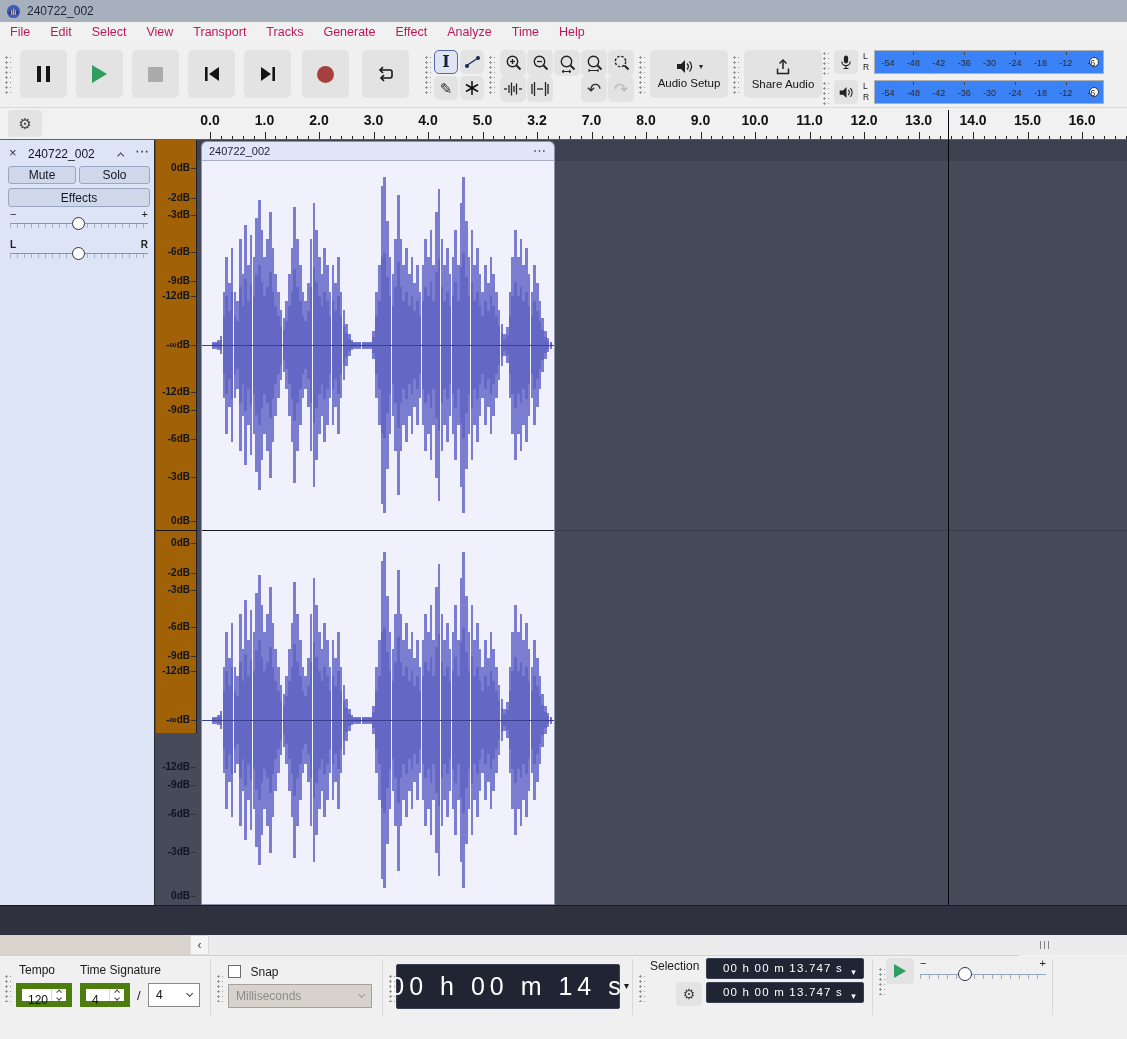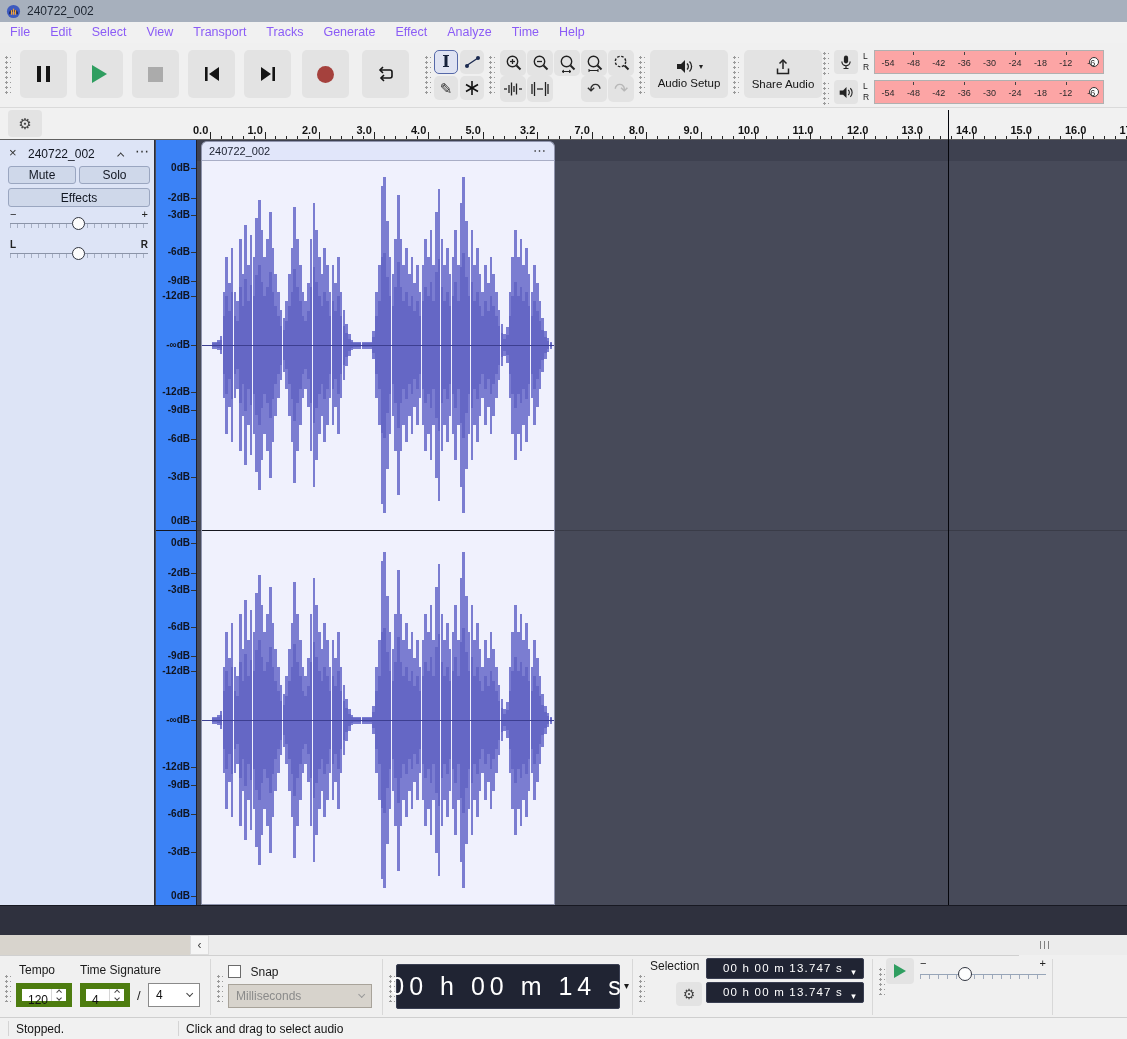--- a/index.html
+++ b/index.html
@@ -3,50 +3,50 @@
 <meta charset="utf-8">
 <style>
   html,body{margin:0;padding:0;background:#888;}
   *{box-sizing:border-box;font-family:"Liberation Sans",sans-serif;}
   #app{position:relative;width:1127px;height:1039px;background:#f0f0f0;overflow:hidden;}
   
   .titlebar{position:absolute;left:0;top:0;width:1127px;height:22px;background:#a7b0bd;display:flex;align-items:center;padding-left:6px;gap:6px;}
   .titlebar .wtitle{font-size:12px;color:#1d2530;}
   
   .menubar{position:absolute;left:0;top:22px;width:1127px;height:21px;background:#f1f1f1;display:flex;align-items:center;}
-  .menuitem{font-size:12.5px;color:#8b5cf6;padding:0 10px;line-height:21px;}
+  .menuitem{font-size:12.5px;color:#be185d;padding:0 10px;line-height:21px;}
   
   .topdock{position:absolute;left:0;top:43px;width:1127px;height:65px;background:#f0f0f0;border-bottom:1px solid #dadada;}
   .grip{position:absolute;width:7px;background-image:radial-gradient(circle,#9a9a9a 1px,transparent 1.4px);background-size:5px 5px;}
   .btn{position:absolute;background:#e3e3e3;border-radius:5px;display:flex;align-items:center;justify-content:center;}
   .btn.sel{background:#dfe3f2;border:1px solid #5568a8;}
   .smallbtn{border-radius:4px;}
   
   .icon-pause{width:13px;height:16px;border-left:4.5px solid #151515;border-right:4.5px solid #151515;}
   .icon-play{width:0;height:0;border-left:15px solid #2f9e60;border-top:9px solid transparent;border-bottom:9px solid transparent;}
   .icon-stop{width:15px;height:15px;background:#ababab;}
   .icon-record{width:17px;height:17px;border-radius:50%;background:#a5413d;}
   .serifI{font-family:"DejaVu Serif","Liberation Serif",serif;font-size:16px;font-weight:bold;color:#16213a;line-height:1;}
   .glyph{color:#303030;line-height:1;}
   .gray{color:#b8b8b8;}
   .chvd{border:solid #444;border-width:0 1.4px 1.4px 0;display:inline-block;padding:2.2px;transform:rotate(45deg);margin-top:-3px;}
   .chvu{border:solid #444;border-width:0 1.4px 1.4px 0;display:inline-block;padding:2.2px;transform:rotate(-135deg);margin-top:3px;}
   
   .rulerrow{position:absolute;left:0;top:108px;width:1127px;height:32px;background:#f1f1f1;border-bottom:1px solid #616161;overflow:hidden;}
-  .tl-label{position:absolute;top:4px;width:34px;text-align:left;font-size:11px;font-weight:bold;color:#121212;margin-top:12px;}
+  .tl-label{position:absolute;top:4px;width:34px;text-align:center;font-size:14px;font-weight:bold;color:#121212;}
   .tl-tick{position:absolute;bottom:0;width:1px;background:#222;}
   
   .trackarea{position:absolute;left:0;top:140px;width:1127px;height:765px;background:#474a59;}
   .trackpanel{position:absolute;left:0;top:0;width:155px;height:765px;background:#dde4f6;border-right:1px solid #2a2c38;}
   .tp-btn{position:absolute;background:#cfd8ea;border:1px solid #9aa6c0;border-radius:3px;font-size:12px;color:#121722;display:flex;align-items:center;justify-content:center;}
   .sliderzone{position:absolute;}
   .slidertrack{position:absolute;left:2px;right:2px;height:1px;background:#8b94a8;}
   .sliderticks{position:absolute;left:2px;right:2px;height:4px;background-image:repeating-linear-gradient(90deg,#a6afc4 0 1px,transparent 1px 7px);}
   .sliderthumb{position:absolute;width:13px;height:13px;border-radius:50%;background:#fdfdfd;border:1.5px solid #30343f;}
-  .vruler{position:absolute;left:156px;top:0;width:41px;height:765px;background:#3b82f6;border-right:1px solid #1d1f2a;}
+  .vruler{position:absolute;left:156px;top:0;width:41px;height:593px;background:#a16207;border-right:1px solid #1d1f2a;}
   .db-label{position:absolute;right:6px;font-size:10px;font-weight:bold;color:#10141f;}
   .db-tick{position:absolute;right:0;width:5px;height:1px;background:#333;}
   .wavearea{position:absolute;left:197px;top:0;right:0;height:765px;overflow:hidden;}
   .headerstrip{position:absolute;left:0;right:0;top:0;height:21px;background:#3e4150;}
   .chansep{position:absolute;left:0;right:0;top:390px;height:1px;background:#3a3c48;}
   .clip{position:absolute;left:4px;top:1px;width:354px;height:764px;}
   .clipheader{position:absolute;left:0;top:0;width:354px;height:20px;background:#e1e6fa;border:1px solid #8f94ad;border-bottom:1px solid #a9aec6;border-radius:6px 6px 0 0;font-size:11px;color:#1c2130;line-height:18px;padding-left:7px;}
   .clipmenu{position:absolute;right:8px;top:0;font-size:13px;color:#333;}
   .clipbody{position:absolute;left:0;top:20px;width:354px;height:744px;background:#f0f1fd;border-left:1px solid #8f94ad;border-right:1px solid #8f94ad;border-bottom:1px solid #8f94ad;}
   .cursorline{position:absolute;left:948px;top:110px;width:1px;height:795px;background:#05060c;z-index:30;}
@@ -66,21 +66,21 @@
   .spinbtn{flex:1;display:flex;align-items:center;justify-content:center;}
   .spinbtn .chvd,.spinbtn .chvu{padding:1.6px;margin:0;}
   .combo{position:absolute;background:#fff;border:1px solid #8a8a8a;height:24px;display:flex;align-items:center;padding-left:7px;font-size:12px;color:#111;}
   .combo .chvd{margin-left:auto;margin-right:7px;}
   .combo.disabled{background:#d7d3cc;border-color:#a8a39a;color:#8b8b8b;}
   .combo.disabled .chvd{border-color:#9a9a9a;}
   .checkbox{width:13px;height:13px;background:#fff;border:1px solid #6b6b6b;display:inline-block;vertical-align:-2px;}
   .timedisplay{position:absolute;background:#202433;border:1px solid #3a3f52;border-radius:2px;color:#fff;display:flex;align-items:center;justify-content:center;font-size:25px;letter-spacing:5px;white-space:nowrap;}
   .selfield{position:absolute;background:#202433;border:1px solid #3a3f52;border-radius:2px;color:#fff;font-size:11.5px;letter-spacing:1.2px;line-height:19px;padding-left:16px;white-space:nowrap;}
   .selfield .caret{position:absolute;right:6px;top:4px;font-size:9px;color:#fff;}
-  .meterbox{position:absolute;background:#fca5a5;border:1px solid #b0b0b0;overflow:hidden;}
+  .meterbox{position:absolute;background:#3b82f6;border:1px solid #b0b0b0;overflow:hidden;}
   .m-num{position:absolute;top:7px;width:26px;text-align:center;font-size:9px;color:#2a2a2a;}
   .m-tick{position:absolute;top:1px;width:1px;height:3px;background:#444;}
   .m-clip{position:absolute;right:4px;top:6px;width:10px;height:10px;border:1.5px solid #333;border-radius:50%;background:#fff;}
   .lr{position:absolute;font-size:8.5px;color:#222;line-height:1;}
   
   .statusbar{position:absolute;left:0;top:1017px;width:1127px;height:22px;background:#f1f1f1;border-top:1px solid #cfcfcf;}
   .statusbar .txt{position:absolute;top:4px;font-size:12px;color:#141414;}
   .sdiv{position:absolute;top:3px;bottom:3px;width:1px;background:#d4d4d4;}
 </style>
 </head>
@@ -610,20 +610,14 @@
     <div class="sliderzone" style="left:918px;top:2px;width:130px;height:26px;">
       <span style="position:absolute;left:2px;top:-1px;font-size:11px;color:#222;">−</span>
       <span style="position:absolute;right:2px;top:-1px;font-size:11px;color:#222;">+</span>
       <div class="slidertrack" style="top:16px;background:#97a5b8;"></div>
       <div class="sliderticks" style="top:17px;background-image:repeating-linear-gradient(90deg,#a0aabb 0 1px,transparent 1px 9px);"></div>
       <div class="sliderthumb" style="left:40px;top:9px;width:14px;height:14px;"></div>
     </div>
     <div class="vdiv" style="left:1052px;"></div>
   </div>
 
-  <div class="statusbar">
-    <div class="sdiv" style="left:8px;"></div>
-    <span class="txt" style="left:16px;">Stopped.</span>
-    <div class="sdiv" style="left:178px;"></div>
-    <span class="txt" style="left:186px;">Click and drag to select audio</span>
-  </div>
 
 </div>
 
 </body></html>

